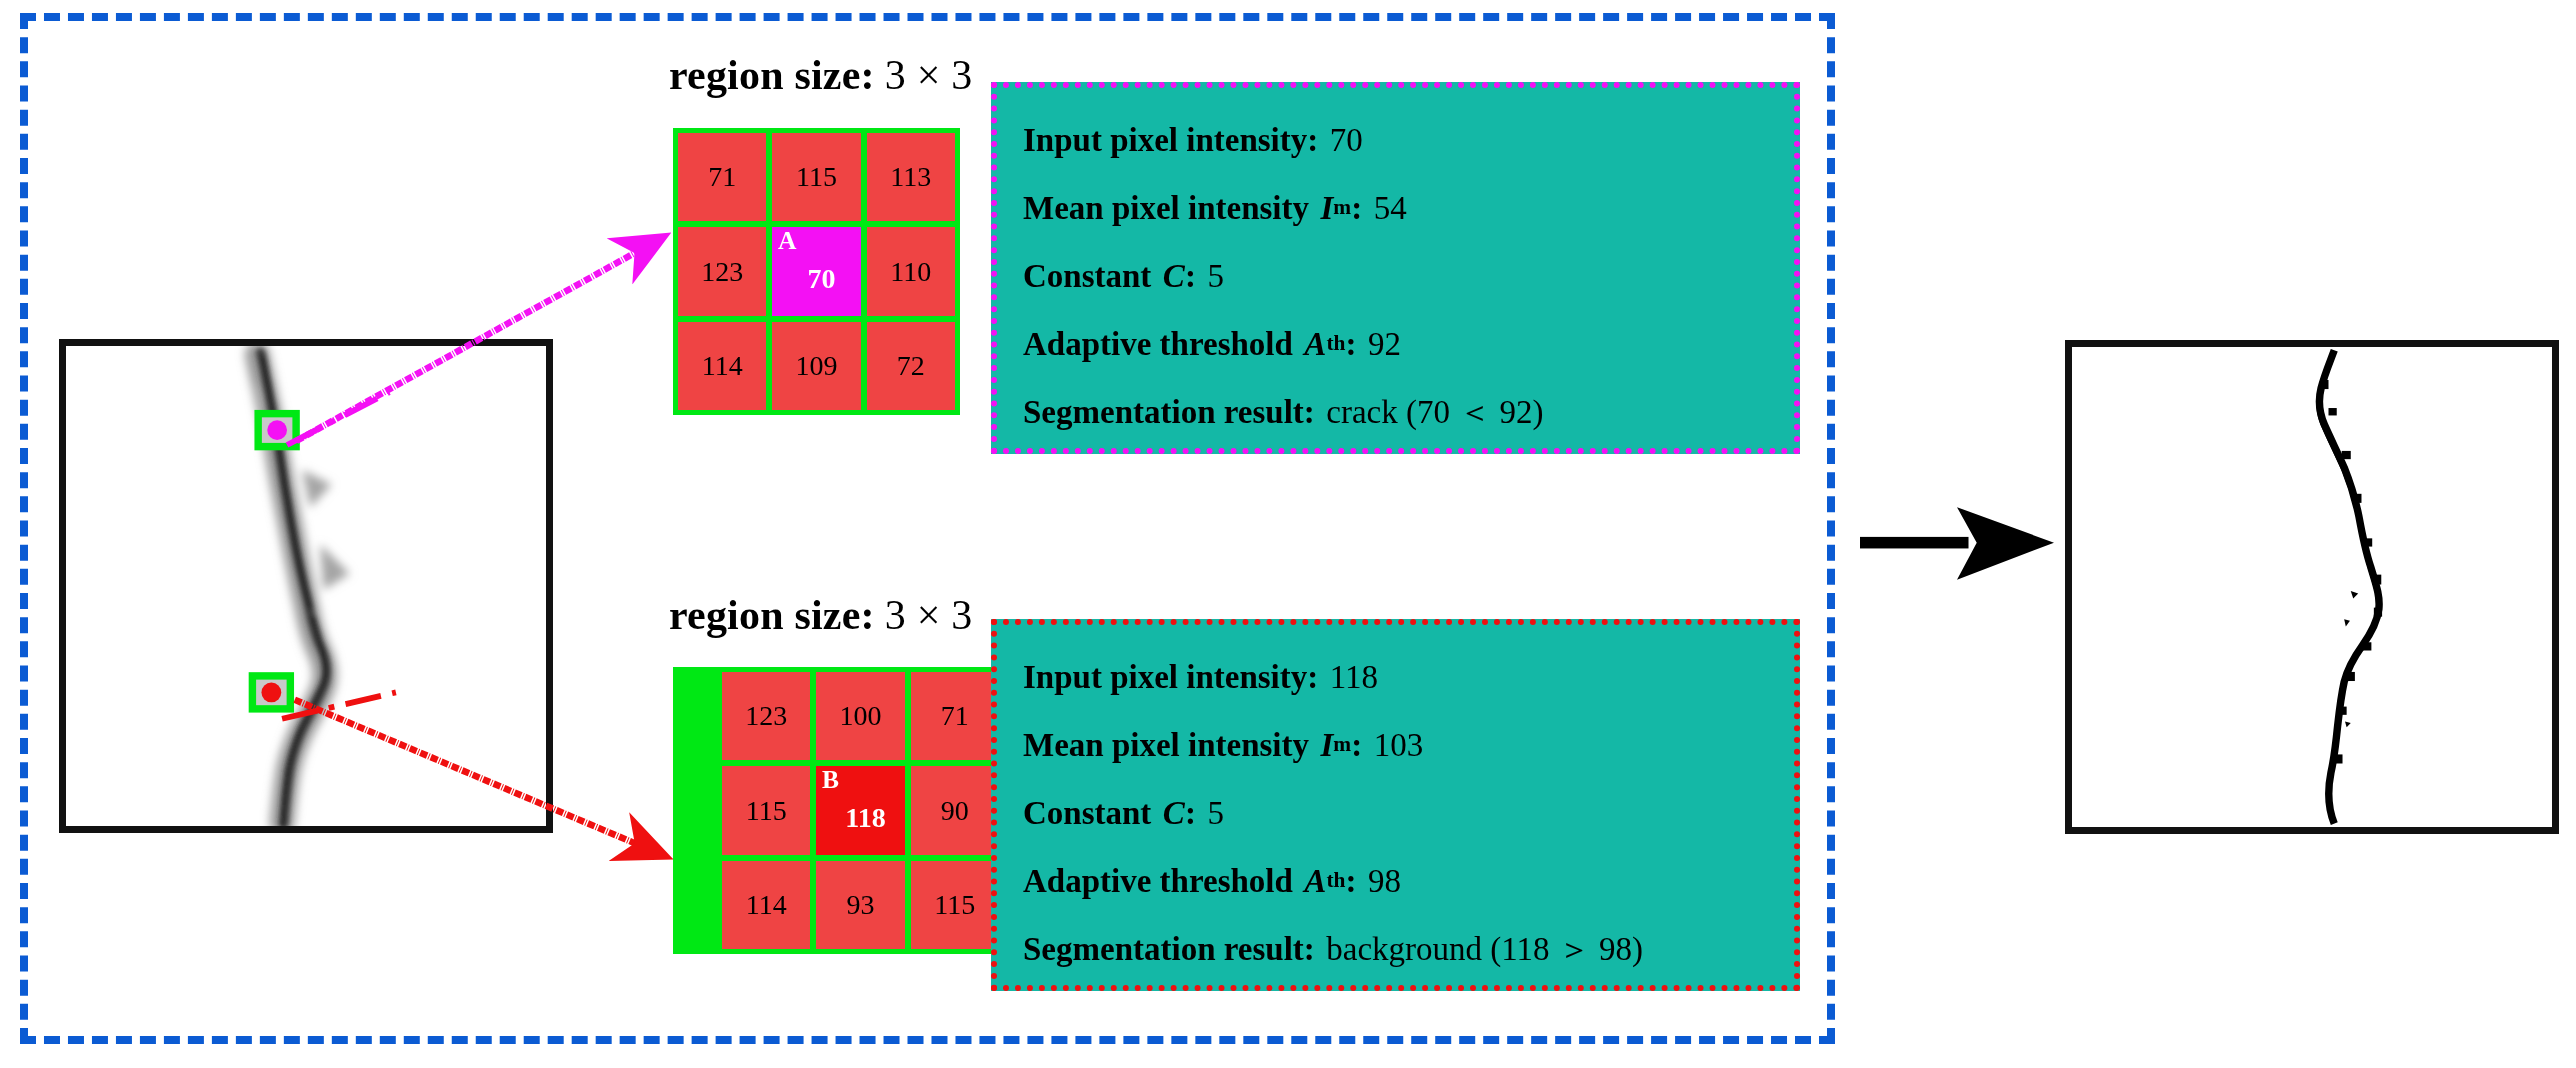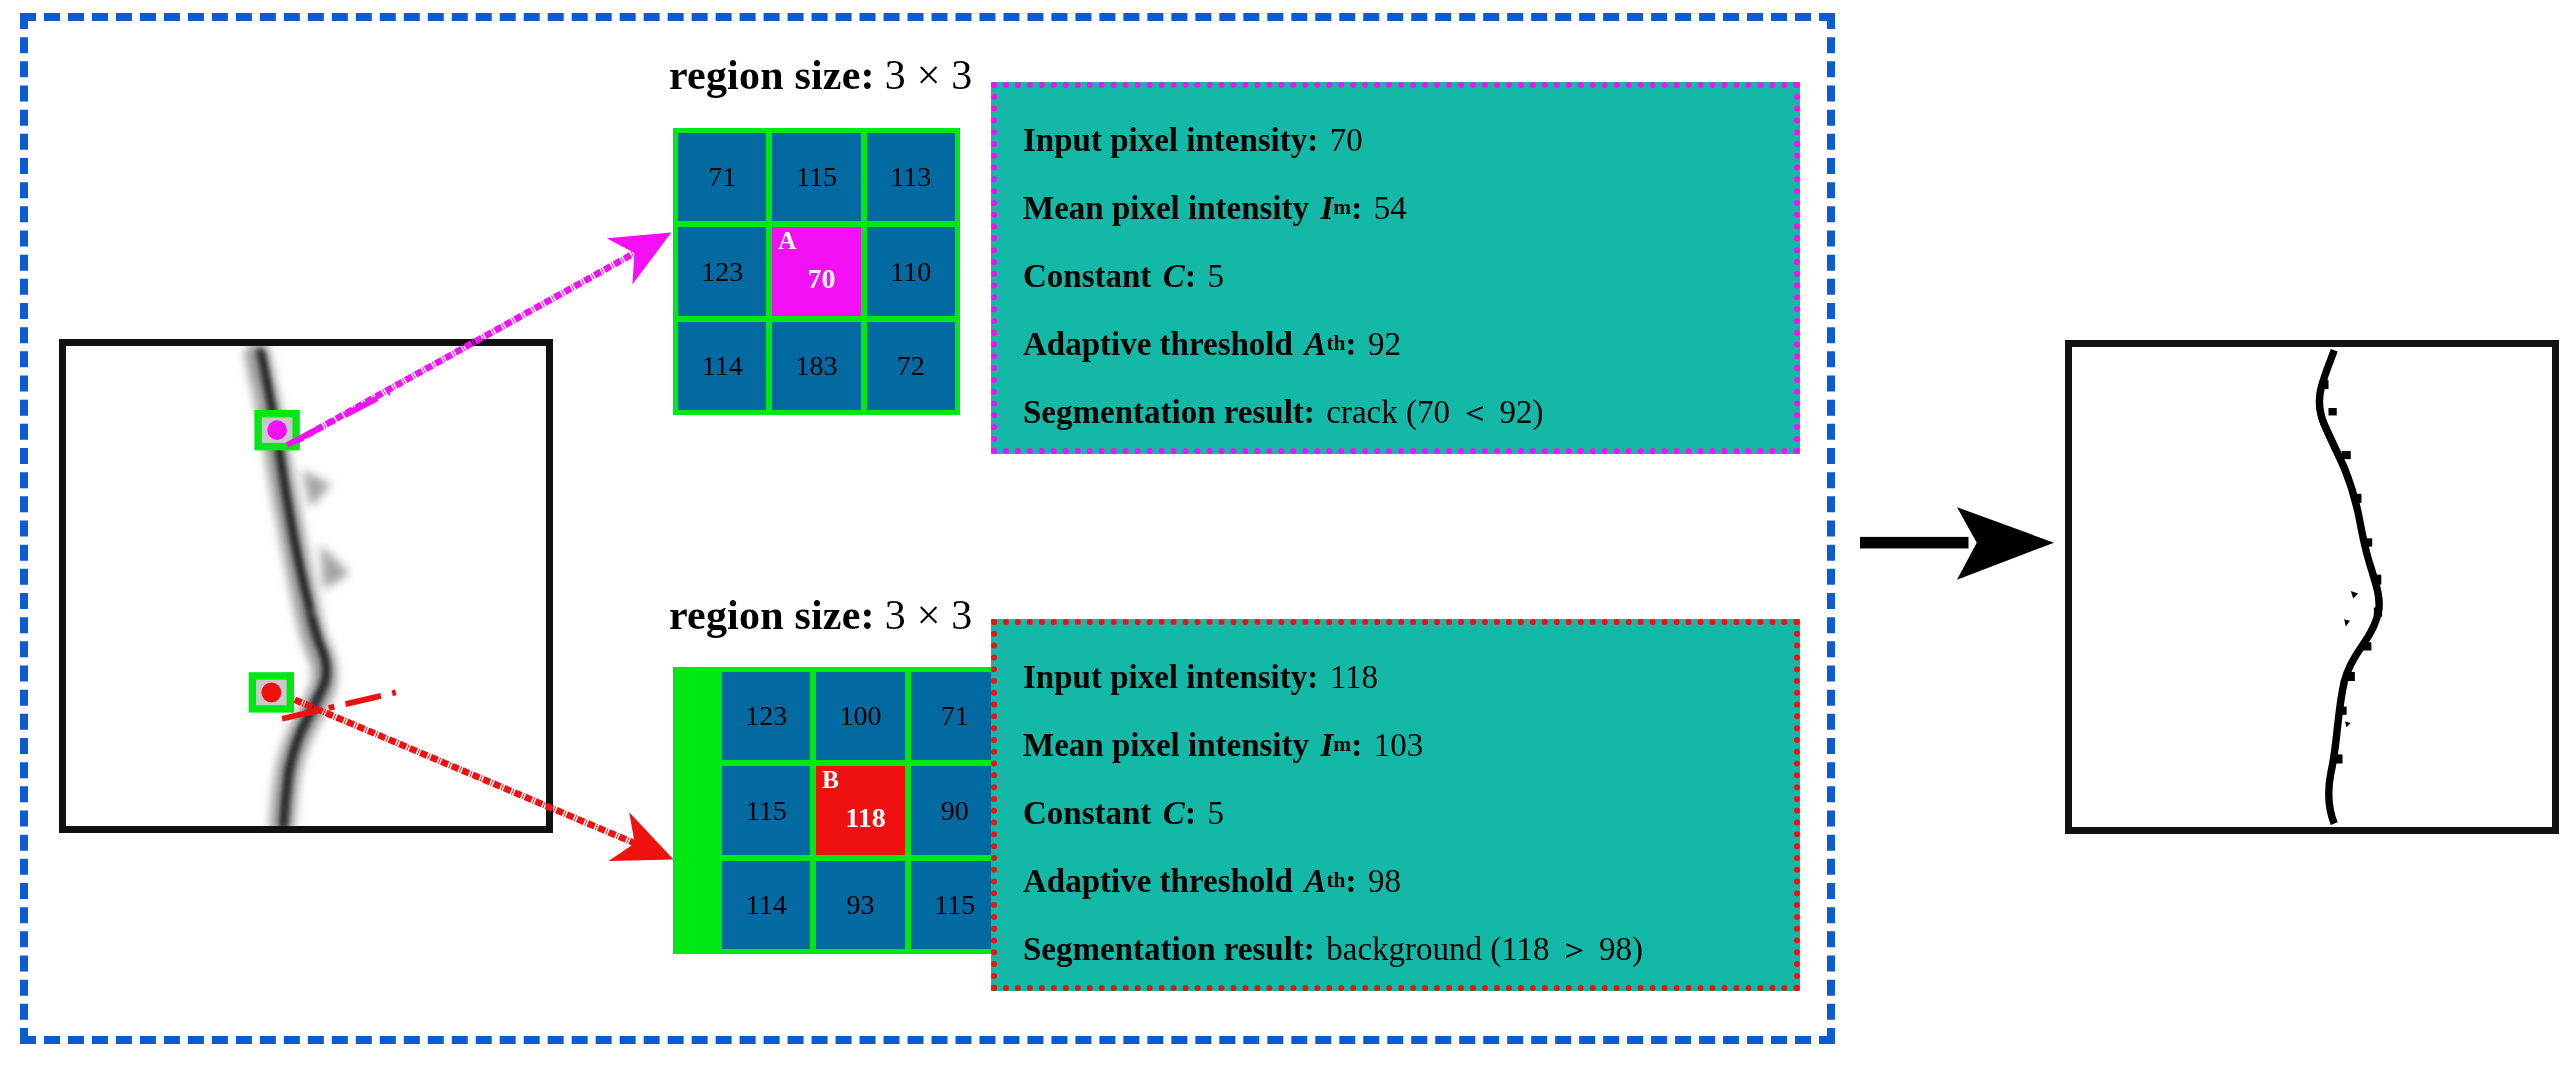--- a/index.html
+++ b/index.html
@@ -98,21 +98,21 @@
     grid-template-rows: repeat(3, 1fr);
     gap: 5.8px;
     background: #00e814;
     border: 5.8px solid #00e814;
     box-sizing: content-box;
   }
   #pixel-grid-a { left: 673px; top: 128px; }
   #pixel-grid-b { left: 673px; top: 667px; padding-left: 44px; }
 
   .pixel-cell {
-    background: #0369a1;
+    background: #ef4444;
     position: relative;
     display: flex;
     align-items: center;
     justify-content: center;
     font-size: 28px;
     color: #000000;
   }
   .pixel-cell.center-a {
     background: #f410f4;
     color: #ffffff;
@@ -274,21 +274,21 @@
     <span class="cell-tag">A</span>
     <span class="cell-val-center">70</span>
   </div>
   <div class="pixel-cell">
       <span>110</span>
     </div>
   <div class="pixel-cell">
       <span>114</span>
     </div>
   <div class="pixel-cell">
-      <span>183</span>
+      <span>109</span>
     </div>
   <div class="pixel-cell">
       <span>72</span>
     </div>
 </div>
 
 <div class="info-box" id="info-box-a">
   <div class="info-line">
     <span class="info-label">Input pixel intensity:</span>
     <span class="info-value">70</span>

